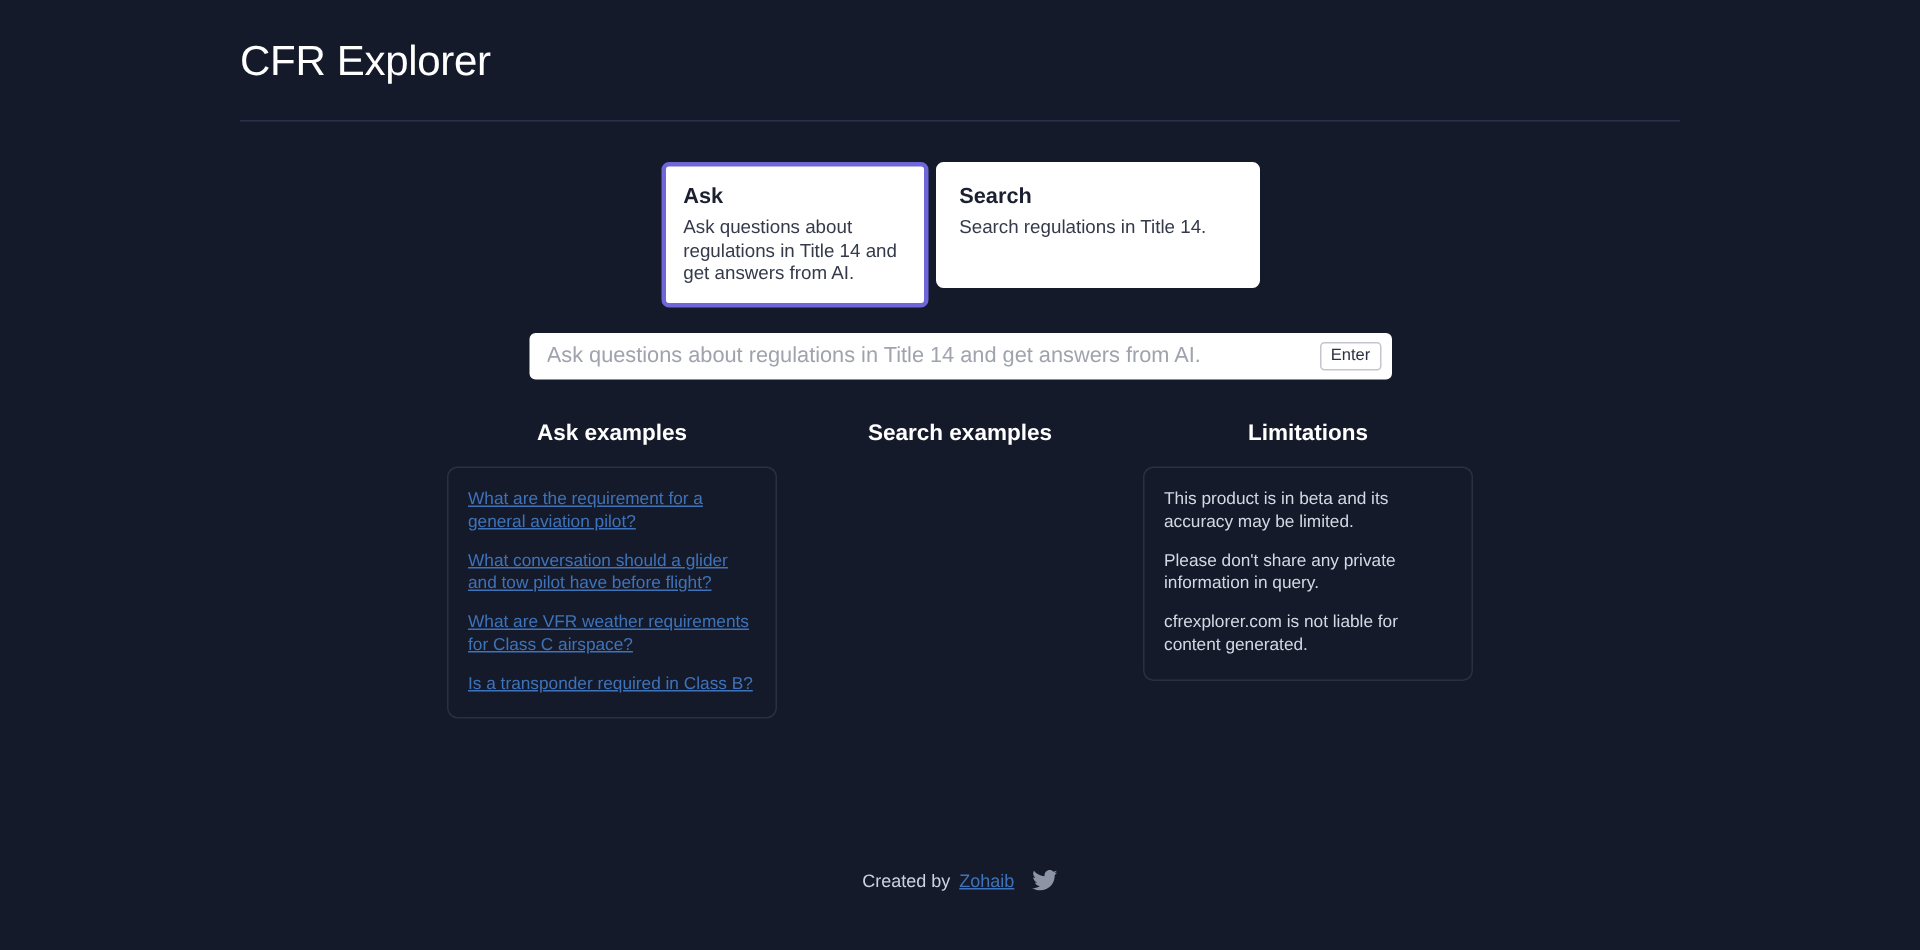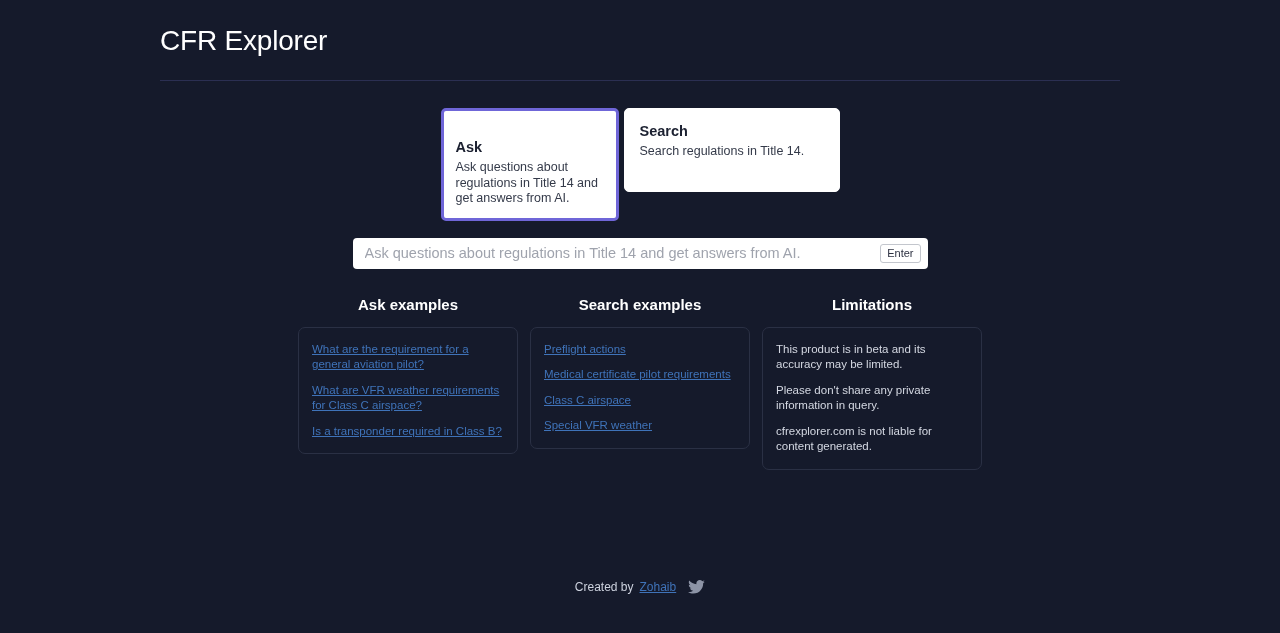--- a/index.html
+++ b/index.html
@@ -51,21 +51,21 @@
     background: #ffffff;
     color: #1d2230;
     border-radius: 5px;
     box-sizing: border-box;
     padding: 14px 16px 14px 15px;
   }
   .tab-card.active {
     width: 178px;
     min-height: 88px;
     border: 3px solid #6f66d8;
-    padding: 27px 13px 11px 12px;
+    padding: 11px 13px 11px 12px;
   }
   .tab-card.inactive {
     width: 216px;
     min-height: 84px;
     border: 1px solid #ffffff;
     margin-left: 5px;
     padding: 13px 15px;
   }
   .tab-title {
     font-size: 14.5px;
@@ -215,33 +215,28 @@
     <button class="enter-btn">Enter</button>
   </div>
 </div>
 
 <div class="columns">
 
   <div class="column">
     <div class="col-heading">Ask examples</div>
     <div class="panel">
       <div class="panel-item"><span class="ex-link">What are the requirement for a general aviation pilot?</span></div>
+      <div class="panel-item"><span class="ex-link">What conversation should a glider and tow pilot have before flight?</span></div>
       <div class="panel-item"><span class="ex-link">What are VFR weather requirements for Class C airspace?</span></div>
       <div class="panel-item"><span class="ex-link">Is a transponder required in Class B?</span></div>
     </div>
   </div>
 
   <div class="column">
     <div class="col-heading">Search examples</div>
-    <div class="panel">
-      <div class="panel-item"><span class="ex-link">Preflight actions</span></div>
-      <div class="panel-item"><span class="ex-link">Medical certificate pilot requirements</span></div>
-      <div class="panel-item"><span class="ex-link">Class C airspace</span></div>
-      <div class="panel-item"><span class="ex-link">Special VFR weather</span></div>
-    </div>
   </div>
 
   <div class="column">
     <div class="col-heading">Limitations</div>
     <div class="panel">
       <div class="panel-item limit-text">This product is in beta and its accuracy may be limited.</div>
       <div class="panel-item limit-text">Please don't share any private information in query.</div>
       <div class="panel-item limit-text">cfrexplorer.com is not liable for content generated.</div>
     </div>
   </div>

